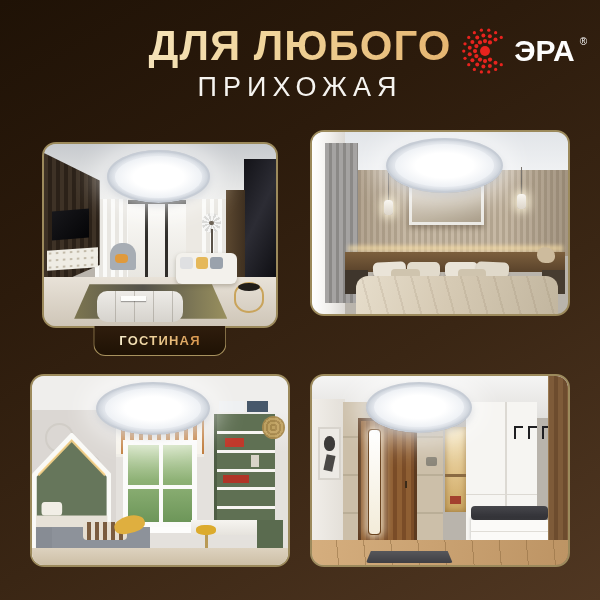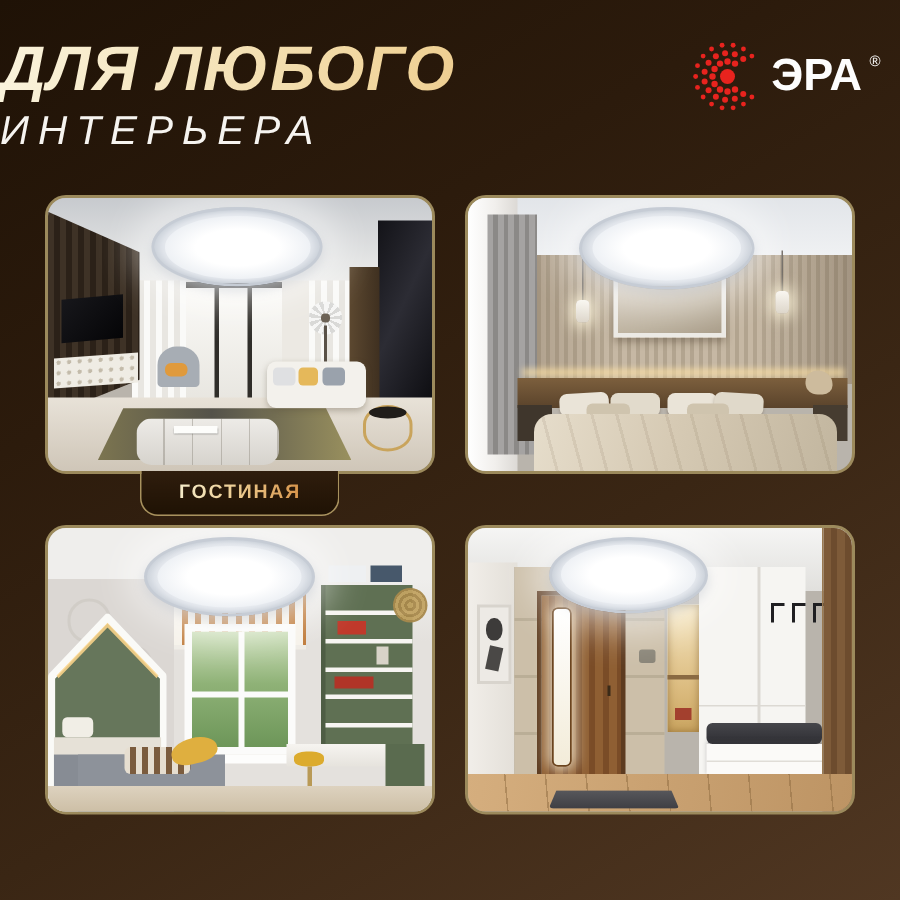--- a/index.html
+++ b/index.html
@@ -2,21 +2,21 @@
 <html><head>
 <meta charset="utf-8">
 <style>
   html,body{margin:0;padding:0;background:#1a1008;}
   .page{
     position:relative;width:600px;height:600px;overflow:hidden;
     font-family:"Liberation Sans",sans-serif;
     background:linear-gradient(150deg,#1f1206 0%,#2c1b0c 32%,#3a2614 62%,#503722 100%);
   }
   
-  .titles{position:absolute;top:24px;left:0;width:100%;text-align:left;font-style:italic;}
+  .titles{position:absolute;top:24px;left:0;width:100%;text-align:center;}
   .title1{
     margin:0;font-size:42px;font-weight:bold;letter-spacing:1px;line-height:1.05;
     background:linear-gradient(90deg,#faf3dc 0%,#f0d49a 45%,#dd9c4f 100%);
     -webkit-background-clip:text;background-clip:text;color:transparent;
   }
   .title2{
     margin:4px 0 0 0;font-size:27px;font-weight:500;letter-spacing:6px;color:#f6f4f0;
   }
   .brand{position:absolute;top:26px;right:14px;display:flex;align-items:center;gap:4px;}
   .brand svg{display:block;}
@@ -176,21 +176,21 @@
   .s4rug{left:21%;width:34%;bottom:1%;height:6.5%;border-radius:3px;
     background:linear-gradient(#57575b,#3f3f44);clip-path:polygon(6% 0,94% 0,100% 100%,0 100%);}
 </style>
 </head>
 <body>
 
 <div class="page">
 
   <div class="titles">
     <h1 class="title1">ДЛЯ ЛЮБОГО</h1>
-    <h2 class="title2">ИНТЕРЬЕРА</h2>
+    <h2 class="title2">ПРИХОЖАЯ</h2>
   </div>
 
   <div class="brand">
     <svg width="50" height="50" viewBox="0 0 40 40" fill="#e8231e">
       <circle cx="20" cy="20" r="4"></circle>
       <circle cx="24" cy="13.1" r="1.7"></circle>
         <circle cx="20" cy="12" r="1.7"></circle>
         <circle cx="16" cy="13.1" r="1.7"></circle>
       <circle cx="13.1" cy="16" r="1.7"></circle>
         <circle cx="12" cy="20" r="1.7"></circle>
@@ -225,21 +225,21 @@
       <circle cx="23" cy="36.7" r="1.3"></circle>
         <circle cx="28.5" cy="34.7" r="1.3"></circle>
         <circle cx="33" cy="30.9" r="1.3"></circle>
     </svg>
     <span class="brand-name">ЭРА</span>
     <span class="reg">®</span>
   </div>
 
   <div class="grid">
 
-    <figure class="card r1" style="margin:0">
+    <figure class="card r1" style="margin:12px">
       <div class="ph">
         <div class="s1ceil"></div>
         <div class="s1back"></div>
         <div class="s1curl"></div>
         <div class="s1curr"></div>
         <div class="s1win">
             <i style="left:30%"></i>
             <i style="left:64%"></i>
           </div>
         <div class="s1wood"></div>

